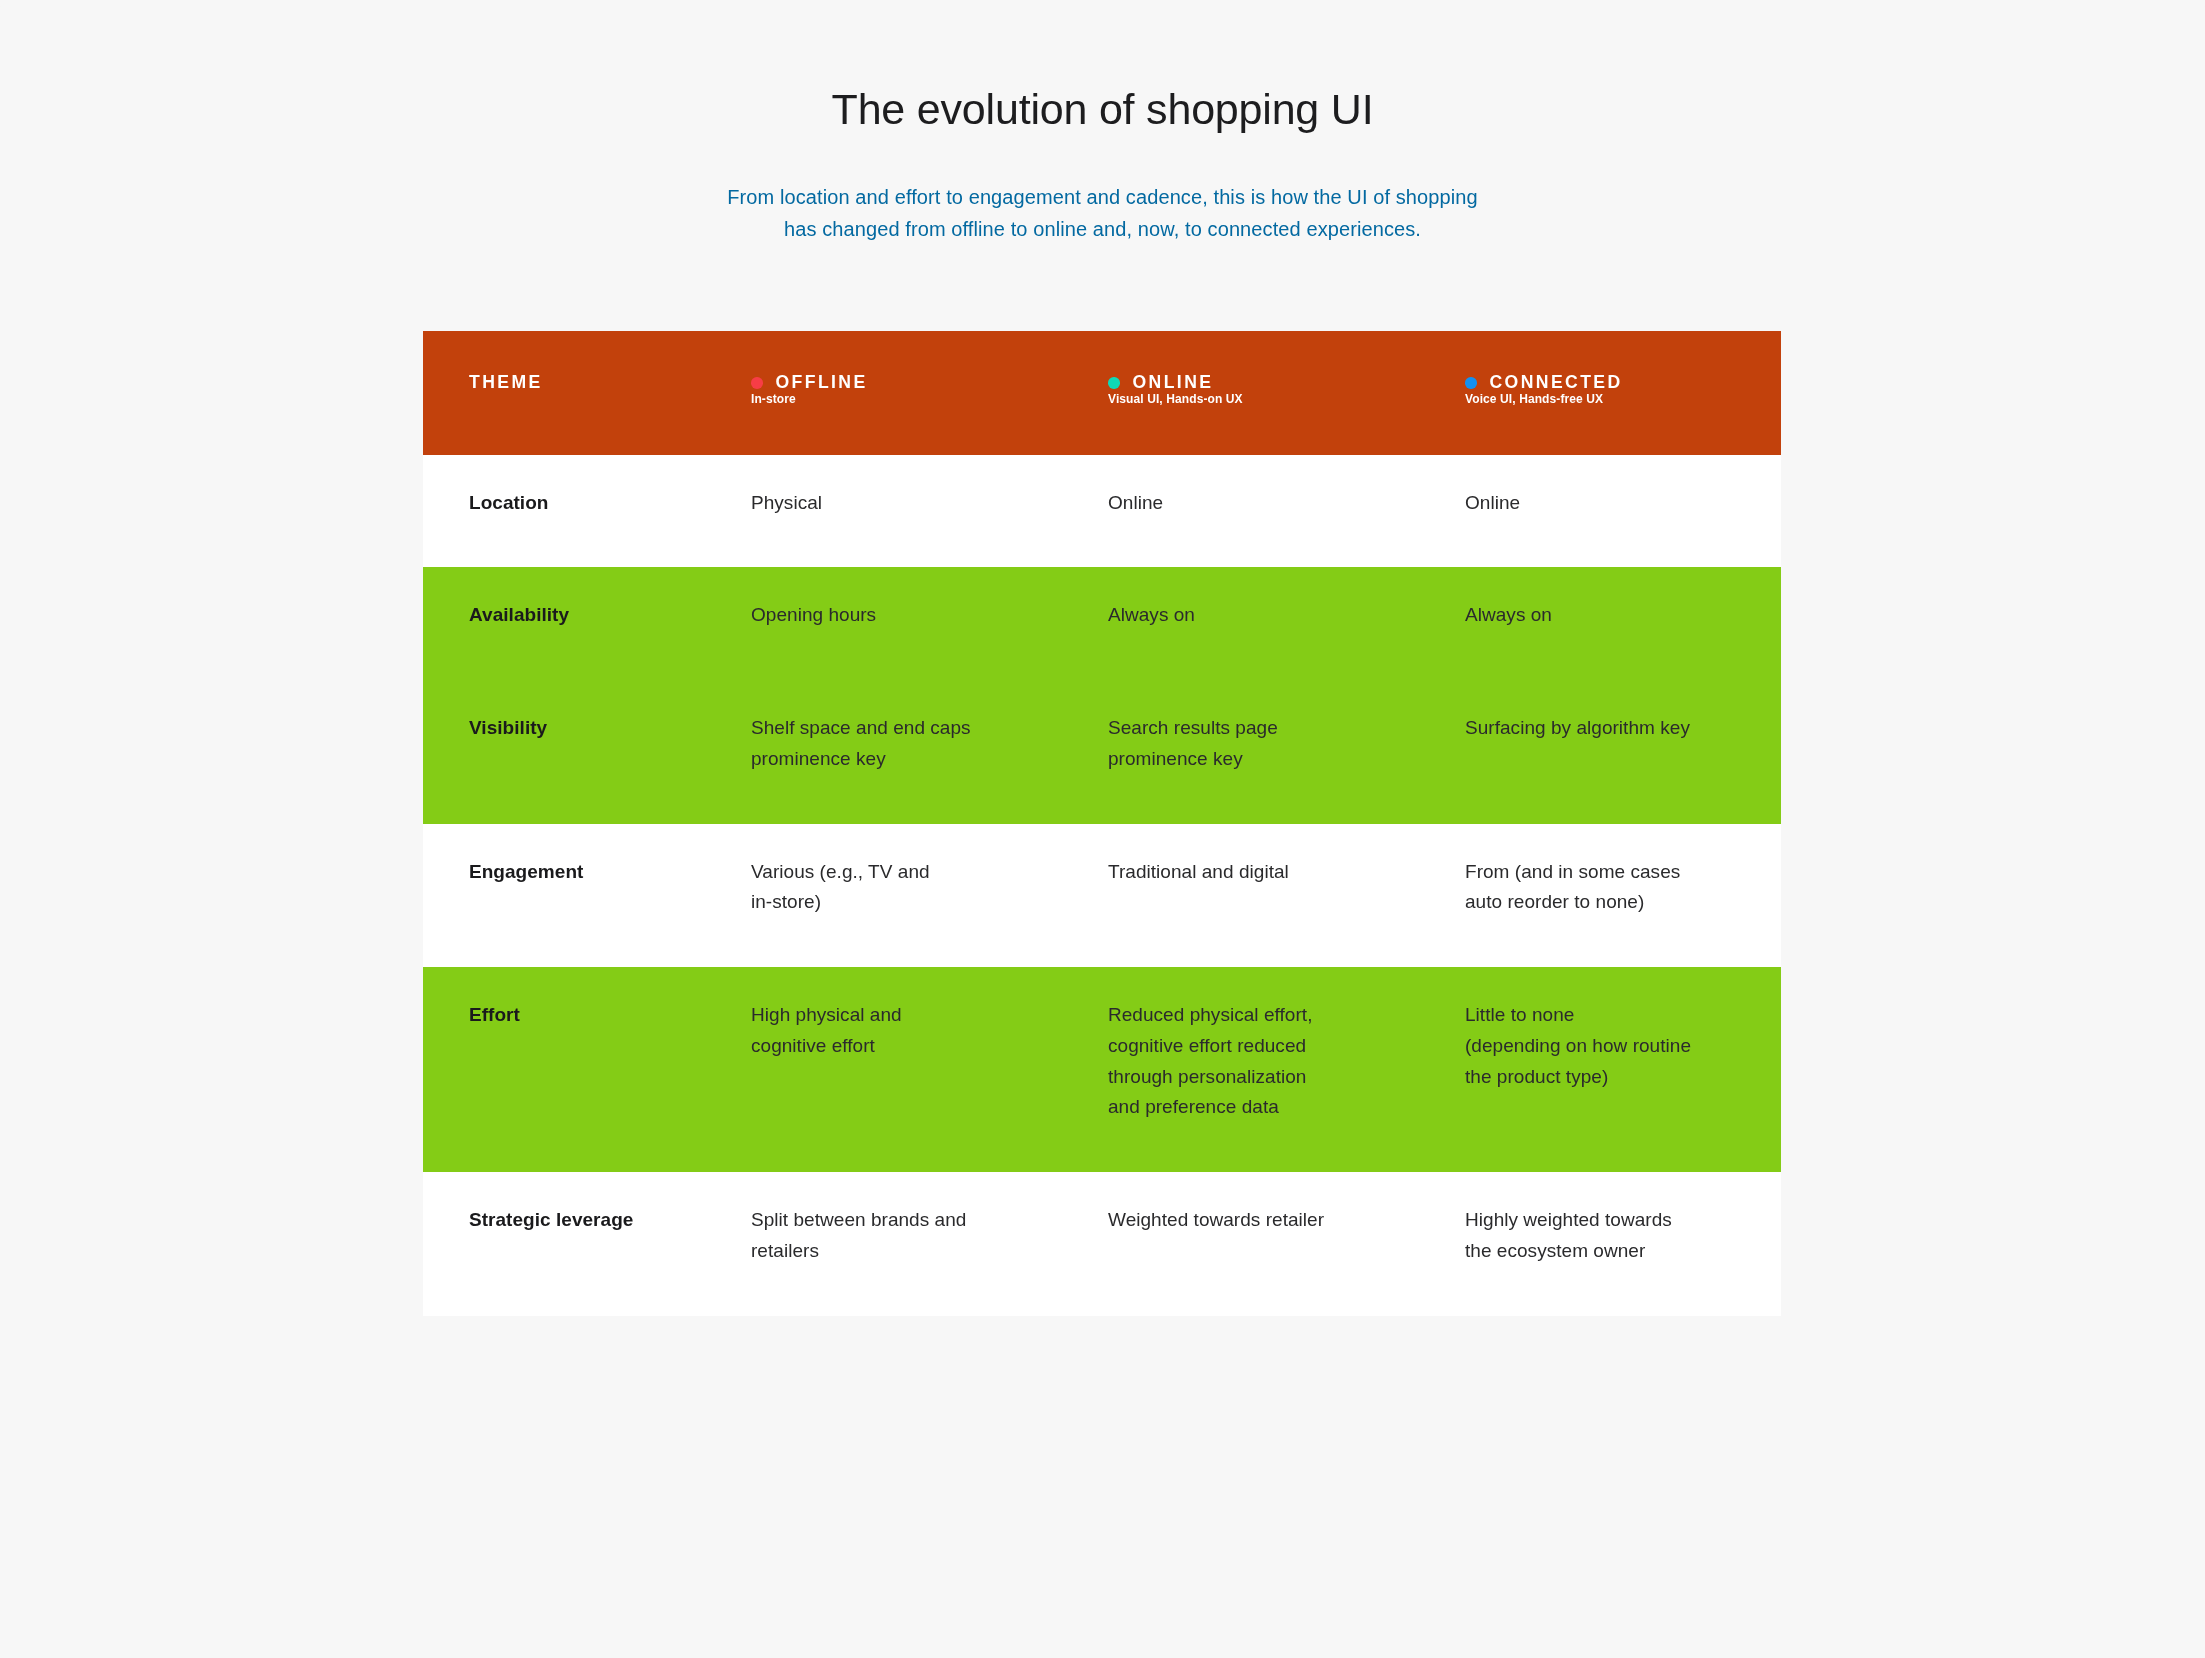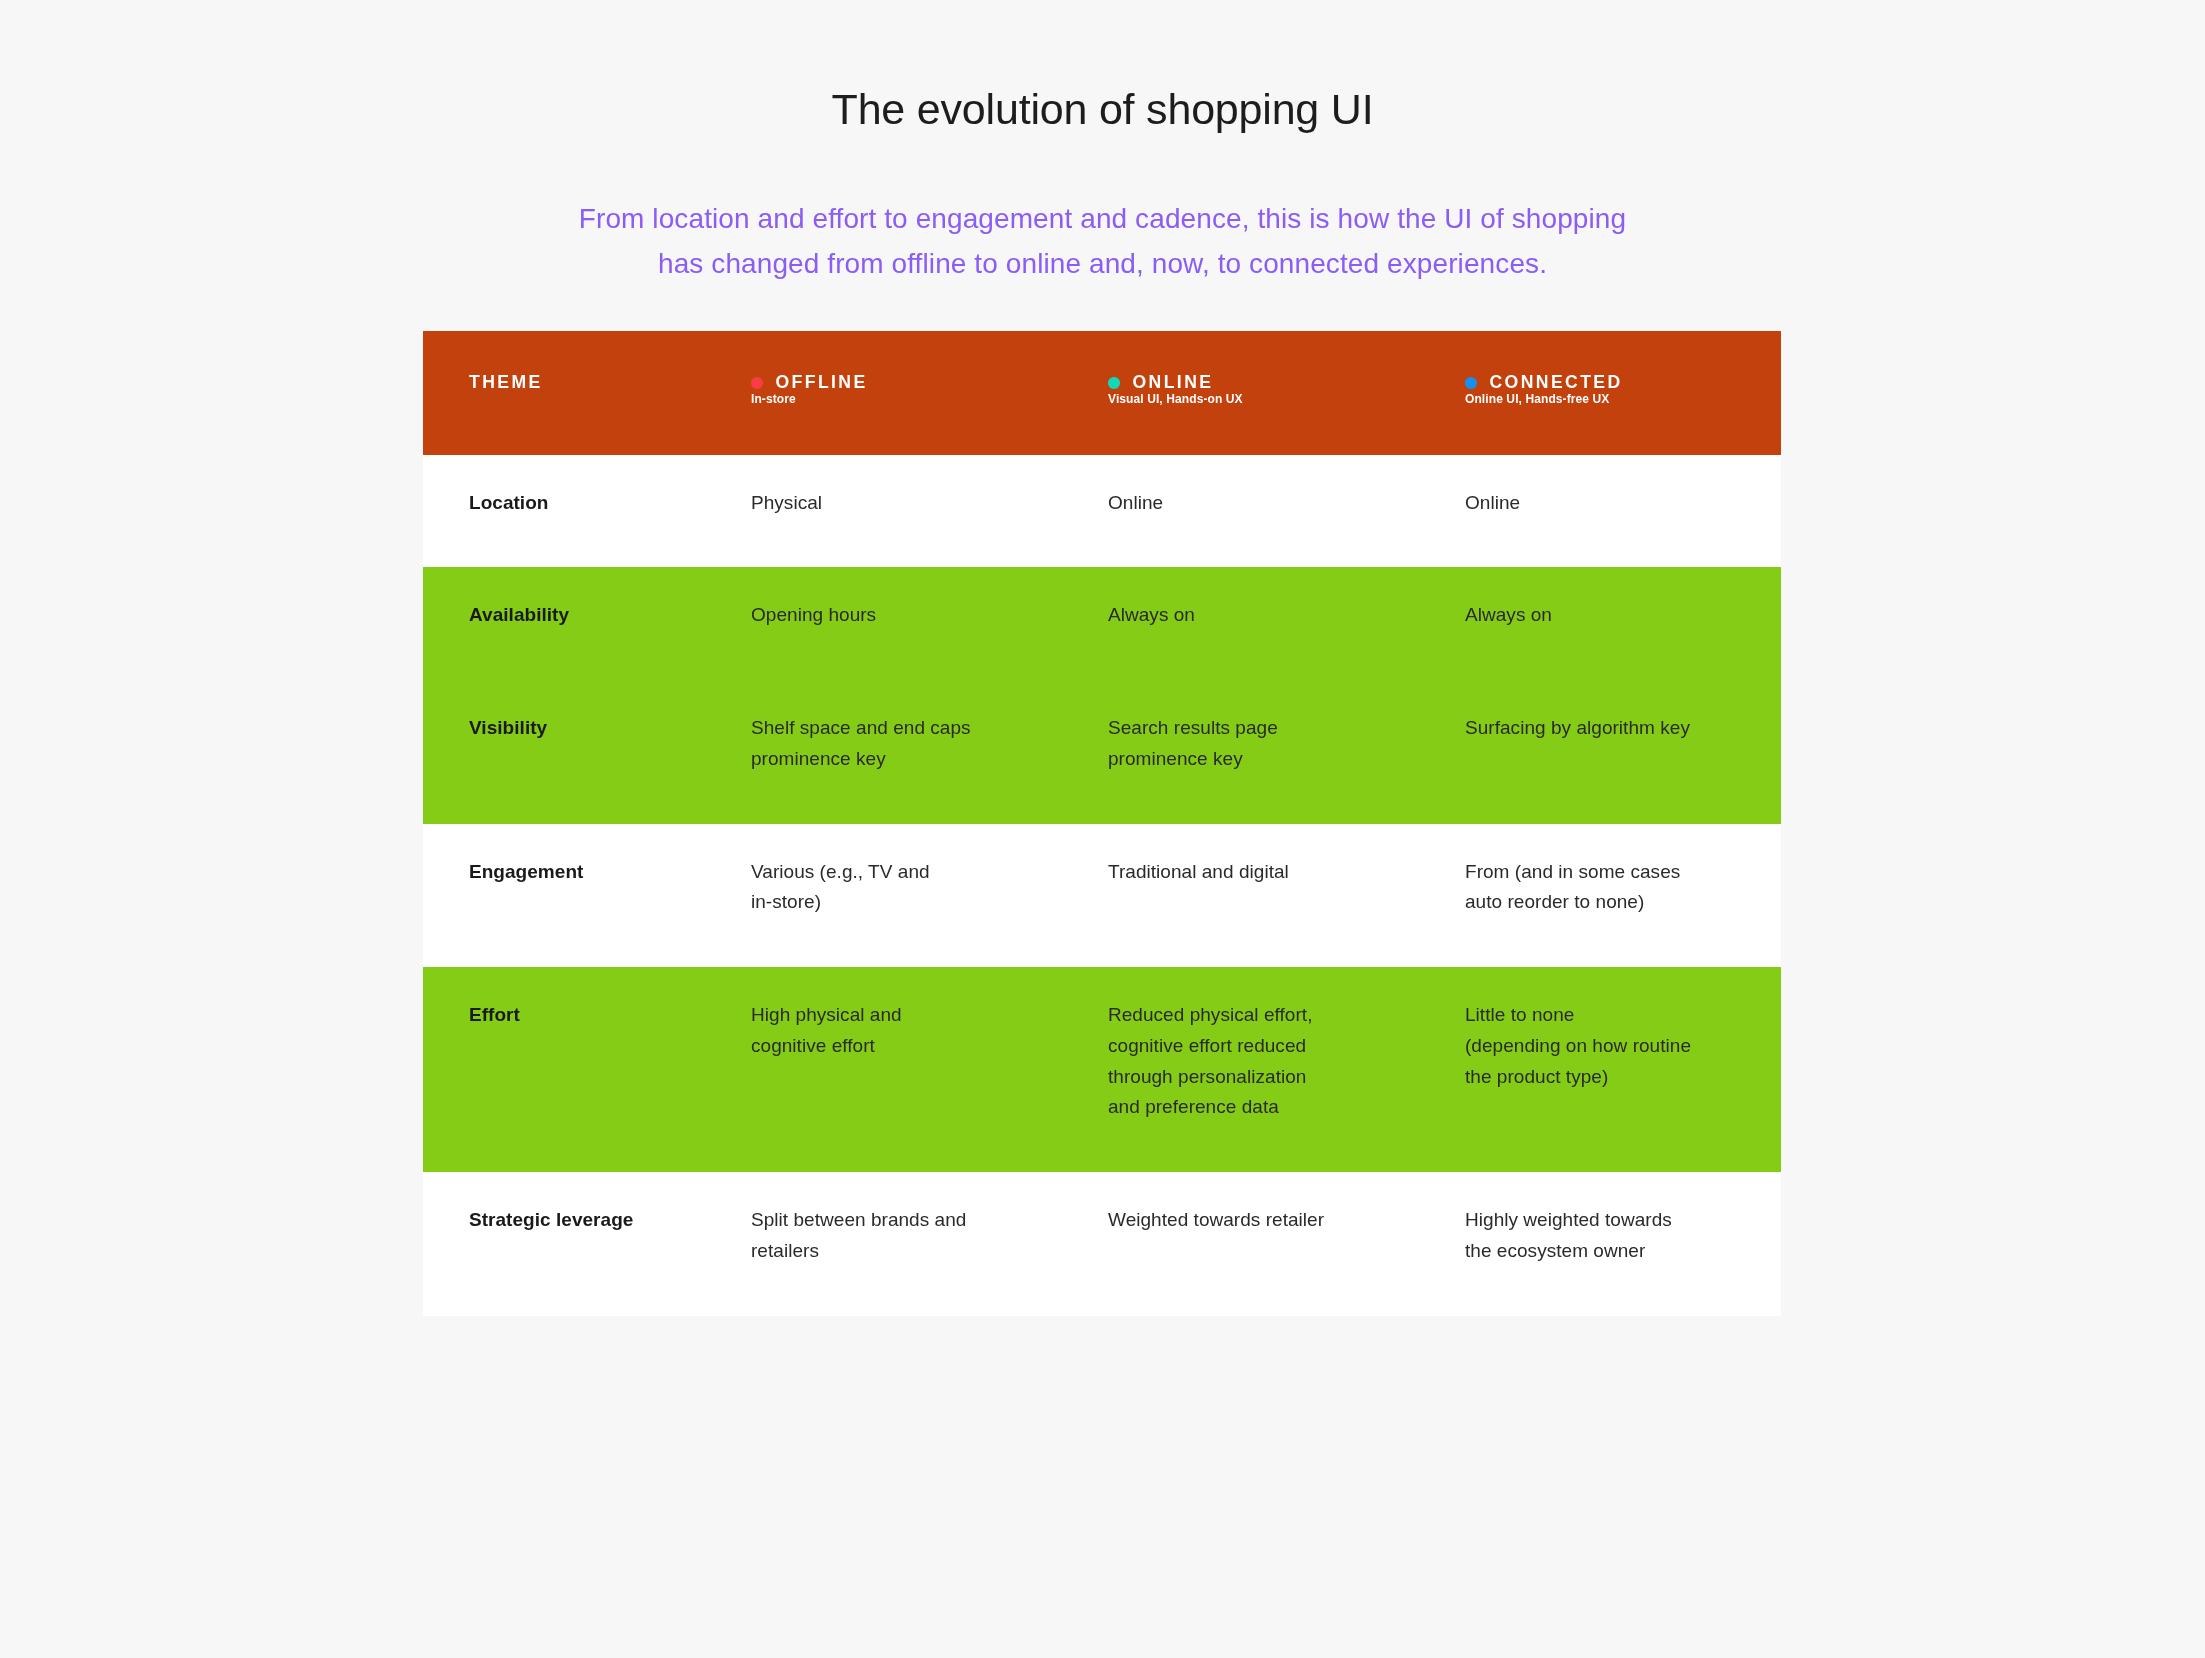--- a/index.html
+++ b/index.html
@@ -34,27 +34,27 @@
 
   .page-title {
     font-size: 43px;
     font-weight: 400;
     line-height: 1.25;
     color: #1d1d1f;
     letter-spacing: -0.2px;
   }
 
   .page-subtitle {
-    margin: 15px auto;
+    margin: 0 auto;
     padding-top: 44px;
     max-width: 1195px;
-    font-size: 28px;
+    font-size: 20px;
     font-weight: 400;
     line-height: 1.62;
-    color: #8b5cf6;
+    color: #0369a1;
     letter-spacing: 0.1px;
   }
 
   .page-subtitle .sub-line { display: block; }
 
   
   .table-wrap {
     position: absolute;
     left: 423px;
     top: 331px;
@@ -182,21 +182,21 @@
               <span>ONLINE</span>
             </span>
             <span class="head-sub">Visual UI, Hands-on UX</span>
           </th>
 
           <th class="col-head">
             <span class="head-top">
               <span class="dot" style="background:#1490f0"></span>
               <span>CONNECTED</span>
             </span>
-            <span class="head-sub">Online UI, Hands-free UX</span>
+            <span class="head-sub">Voice UI, Hands-free UX</span>
           </th>
 
         </tr>
       </thead>
 
       <tbody id="table-body">
           <tr>
             <td class="theme-cell">Location</td>
             <td class="data-cell">
               <span class="cell-line">Physical</span>

